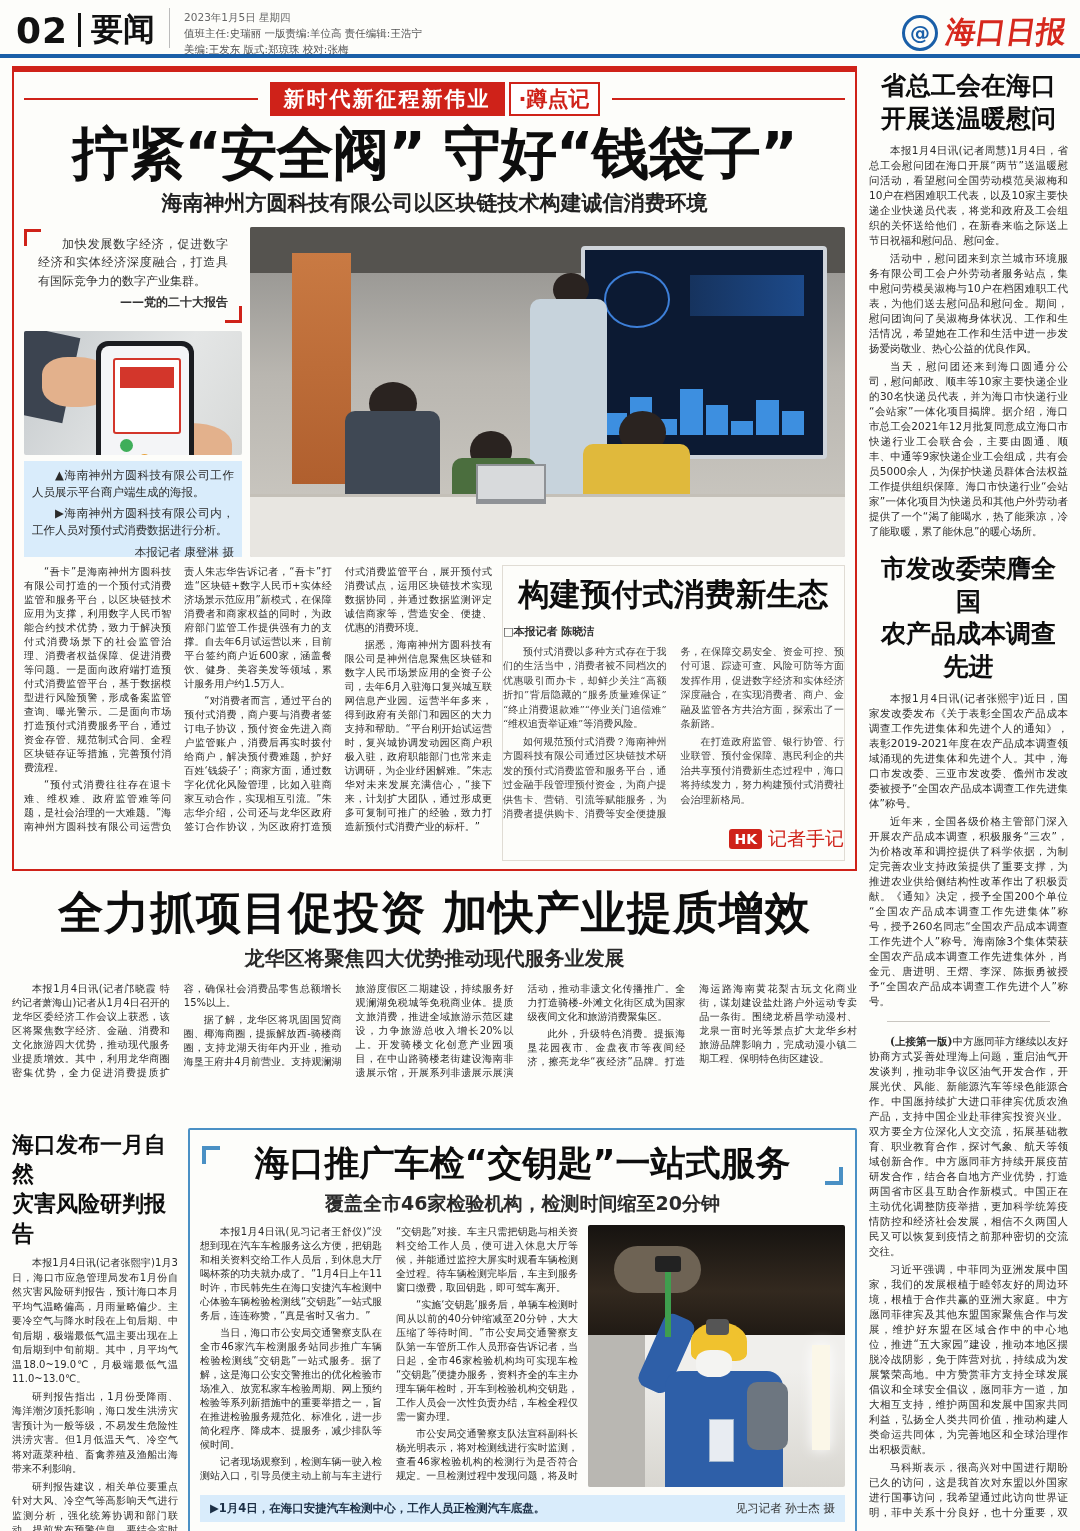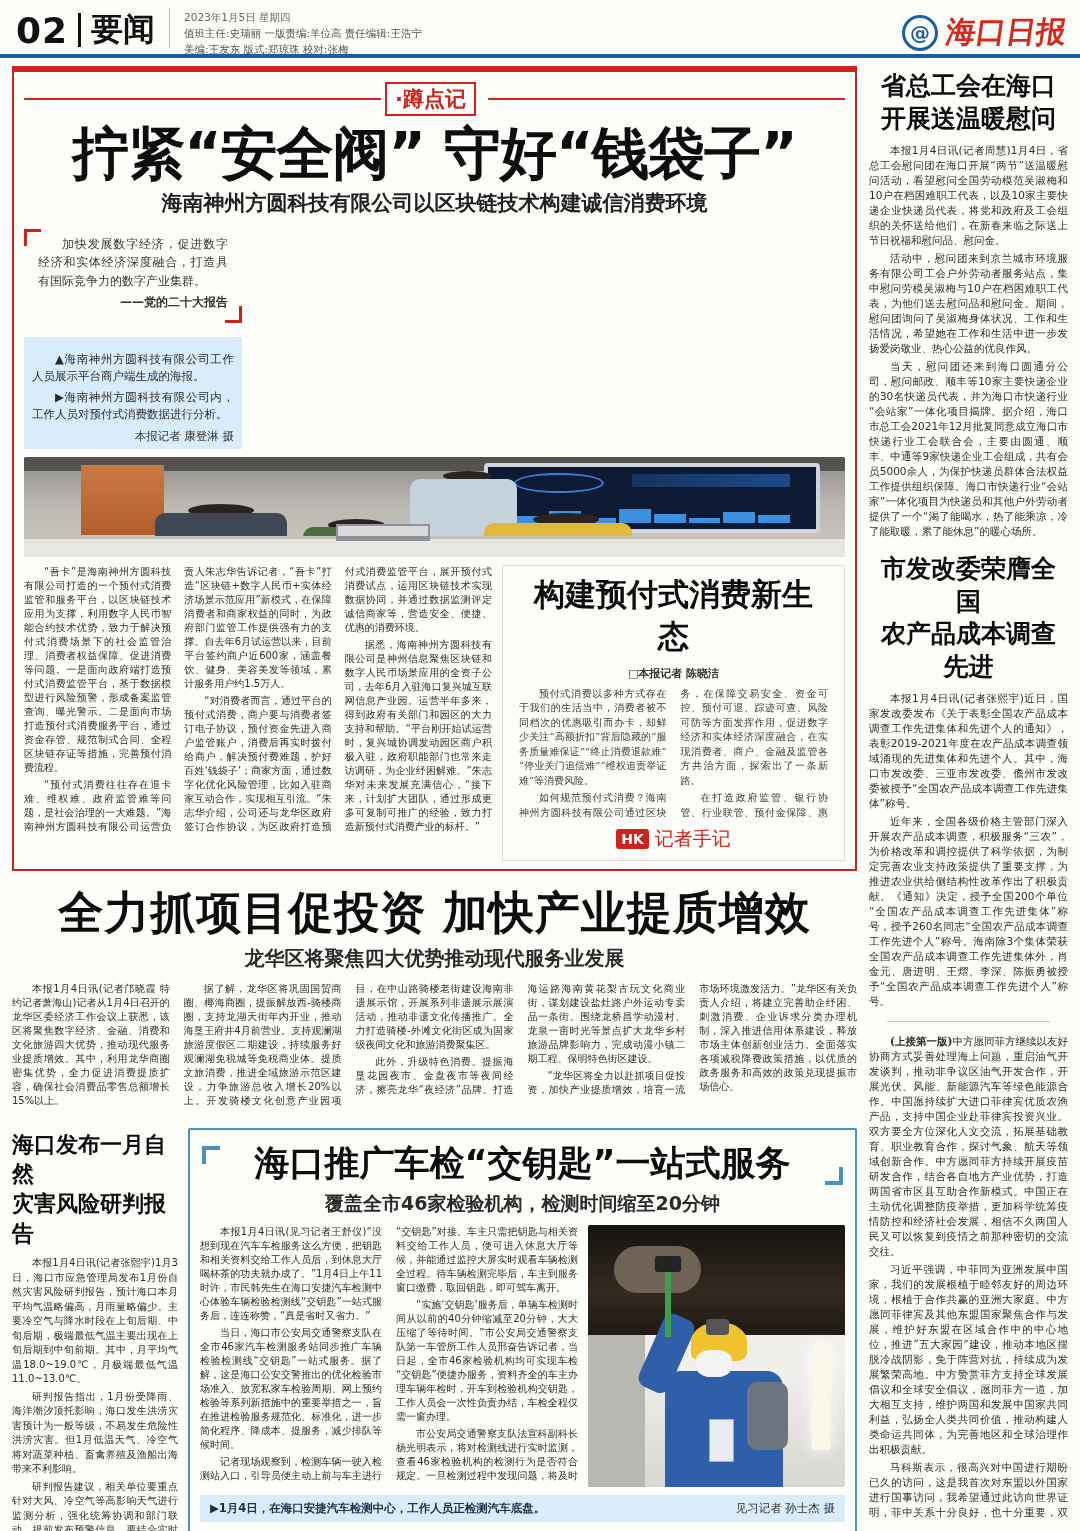--- a/index.html
+++ b/index.html
@@ -29,36 +29,36 @@
   .feature{border:2px solid #cf2219;border-top-width:6px;padding:6px 10px 8px;position:relative;}
   .banner-row{display:flex;align-items:center;margin:4px 0 6px;}
   .banner-line{flex:1;height:2px;background:#cf2219;}
   .banner-main{background:#cf2219;color:#fff;font-size:21px;font-weight:bold;
                padding:3px 14px;margin-left:12px;letter-spacing:2px;}
   .banner-tag{border:2px solid #cf2219;color:#cf2219;background:#fff;font-size:21px;
               font-weight:bold;padding:1px 8px;margin:0 12px 0 4px;}
   .feature-headline{margin:2px 0 4px;text-align:center;font-size:57px;font-weight:700;
                     color:#0d0d0d;letter-spacing:-1px;line-height:1.1;}
   .feature-sub{text-align:center;font-size:21px;font-weight:bold;color:#222;margin-bottom:10px;}
-  .feature-media{display:flex;gap:8px;height:330px;flex-direction:column;}
+  .feature-media{display:flex;gap:8px;height:330px;}
   .feature-left{width:218px;flex:0 0 218px;display:flex;flex-direction:column;gap:6px;}
   .quote-box{position:relative;font-size:12px;line-height:1.55;padding:8px 14px 4px;color:#333;height:86px;}
   .quote-box::before{content:"";position:absolute;left:0;top:2px;width:14px;height:14px;
                      border-left:3px solid #cf2219;border-top:3px solid #cf2219;}
   .quote-box::after{content:"";position:absolute;right:0;bottom:2px;width:14px;height:14px;
                     border-right:3px solid #cf2219;border-bottom:3px solid #cf2219;}
   .quote-src{text-align:right;font-weight:bold;text-indent:0;}
-  .caption-box{background:#d9ecfb;padding:14px 8px;font-size:11.5px;line-height:1.5;height:84px;}
+  .caption-box{background:#d9ecfb;padding:6px 8px;font-size:11.5px;line-height:1.5;height:84px;}
   .caption-box p{margin:0 0 4px;}
   .cap-credit{text-align:right;text-indent:0;color:#333;}
   .feature-bottom{display:flex;gap:10px;margin-top:8px;height:296px;}
   .feature-body{width:468px;flex:0 0 468px;column-count:3;column-gap:13px;font-size:10px;
                 line-height:14px;overflow:hidden;}
   
-  .notebook{flex:1;border:1px solid #e0dcd4;padding:6px 16px 8px;display:flex;flex-direction:column;align-items:center;}
+  .notebook{flex:1;border:1px solid #e0dcd4;padding:6px 0 8px;display:flex;flex-direction:column;}
   .notebook h2{margin:2px 0 8px;text-align:center;font-size:31px;font-weight:900;color:#0d0d0d;}
   .nb-byline{font-size:11px;font-weight:bold;color:#333;margin-bottom:6px;}
   .nb-cols{column-count:2;column-gap:14px;font-size:10px;line-height:14.5px;flex:1;overflow:hidden;
            font-family:"DejaVu Serif",serif;color:#3a3a3a;}
   .nb-logo{display:flex;justify-content:flex-end;align-items:center;gap:6px;margin-top:4px;}
   .hk-box{background:#cf2219;color:#fff;font-weight:900;font-size:14px;padding:2px 5px;border-radius:3px;}
   .nb-logo-text{color:#cf2219;font-size:19px;font-weight:400;}
   
   .ph{position:relative;overflow:hidden;border-radius:2px;}
   .photo-phone{flex:1;background:linear-gradient(120deg,#c4c9cc,#e4e6e6 60%,#d7d9d8);}
@@ -159,20 +159,21 @@
   </div>
   <div class="blue-rule"></div>
 
   <div class="content">
 
     <div class="left-main">
 
       <div class="feature">
         <div class="banner-row">
           <span class="banner-line"></span>
+          <span class="banner-main">新时代新征程新伟业</span>
           <span class="banner-tag">·蹲点记</span>
           <span class="banner-line"></span>
         </div>
         <h1 class="feature-headline">拧紧“安全阀” 守好“钱袋子”</h1>
         <div class="feature-sub">海南神州方圆科技有限公司以区块链技术构建诚信消费环境</div>
 
         <div class="feature-media">
           <div class="feature-left">
             <div class="quote-box">
               <p>加快发展数字经济，促进数字经济和实体经济深度融合，打造具有国际竞争力的数字产业集群。</p>
@@ -250,21 +251,20 @@
         </div>
       </div>
 
       <div class="second">
         <h2>全力抓项目促投资 加快产业提质增效</h2>
         <div class="sub">龙华区将聚焦四大优势推动现代服务业发展</div>
         <div class="second-cols">
             <p>本报1月4日讯(记者邝晓霞 特约记者萧海山)记者从1月4日召开的龙华区委经济工作会议上获悉，该区将聚焦数字经济、金融、消费和文化旅游四大优势，推动现代服务业提质增效。其中，利用龙华商圈密集优势，全力促进消费提质扩容，确保社会消费品零售总额增长15%以上。</p>
             <p>据了解，龙华区将巩固国贸商圈、椰海商圈，提振解放西-骑楼商圈，支持龙湖天街年内开业，推动海垦王府井4月前营业。支持观澜湖旅游度假区二期建设，持续服务好观澜湖免税城等免税商业体。提质文旅消费，推进全域旅游示范区建设，力争旅游总收入增长20%以上。开发骑楼文化创意产业园项目，在中山路骑楼老街建设海南非遗展示馆，开展系列非遗展示展演活动，推动非遗文化传播推广。全力打造骑楼-外滩文化街区成为国家级夜间文化和旅游消费聚集区。</p>
             <p>此外，升级特色消费。提振海垦花园夜市、金盘夜市等夜间经济，擦亮龙华“夜经济”品牌。打造海运路海南黄花梨古玩文化商业街，谋划建设盐灶路户外运动专卖品一条街。围绕龙桥昌学动漫村、龙泉一亩时光等景点扩大龙华乡村旅游品牌影响力，完成动漫小镇二期工程、保明特色街区建设。</p>
-            <p>“龙华区将全力以赴抓项目促投资，加快产业提质增效，培育一流市场环境激发活力。”龙华区有关负责人介绍，将建立完善助企纾困、刺激消费、企业诉求分类办理机制，深入推进信用体系建设，释放市场主体创新创业活力。全面落实各项减税降费政策措施，以优质的政务服务和高效的政策兑现提振市场信心。</p>
           </div>
       </div>
 
       <div class="bottom-row">
         <div class="disaster">
           <h3>
             <span>海口发布一月自然</span><br>
             <span>灾害风险研判报告</span>
           </h3>
           <div class="disaster-body">

